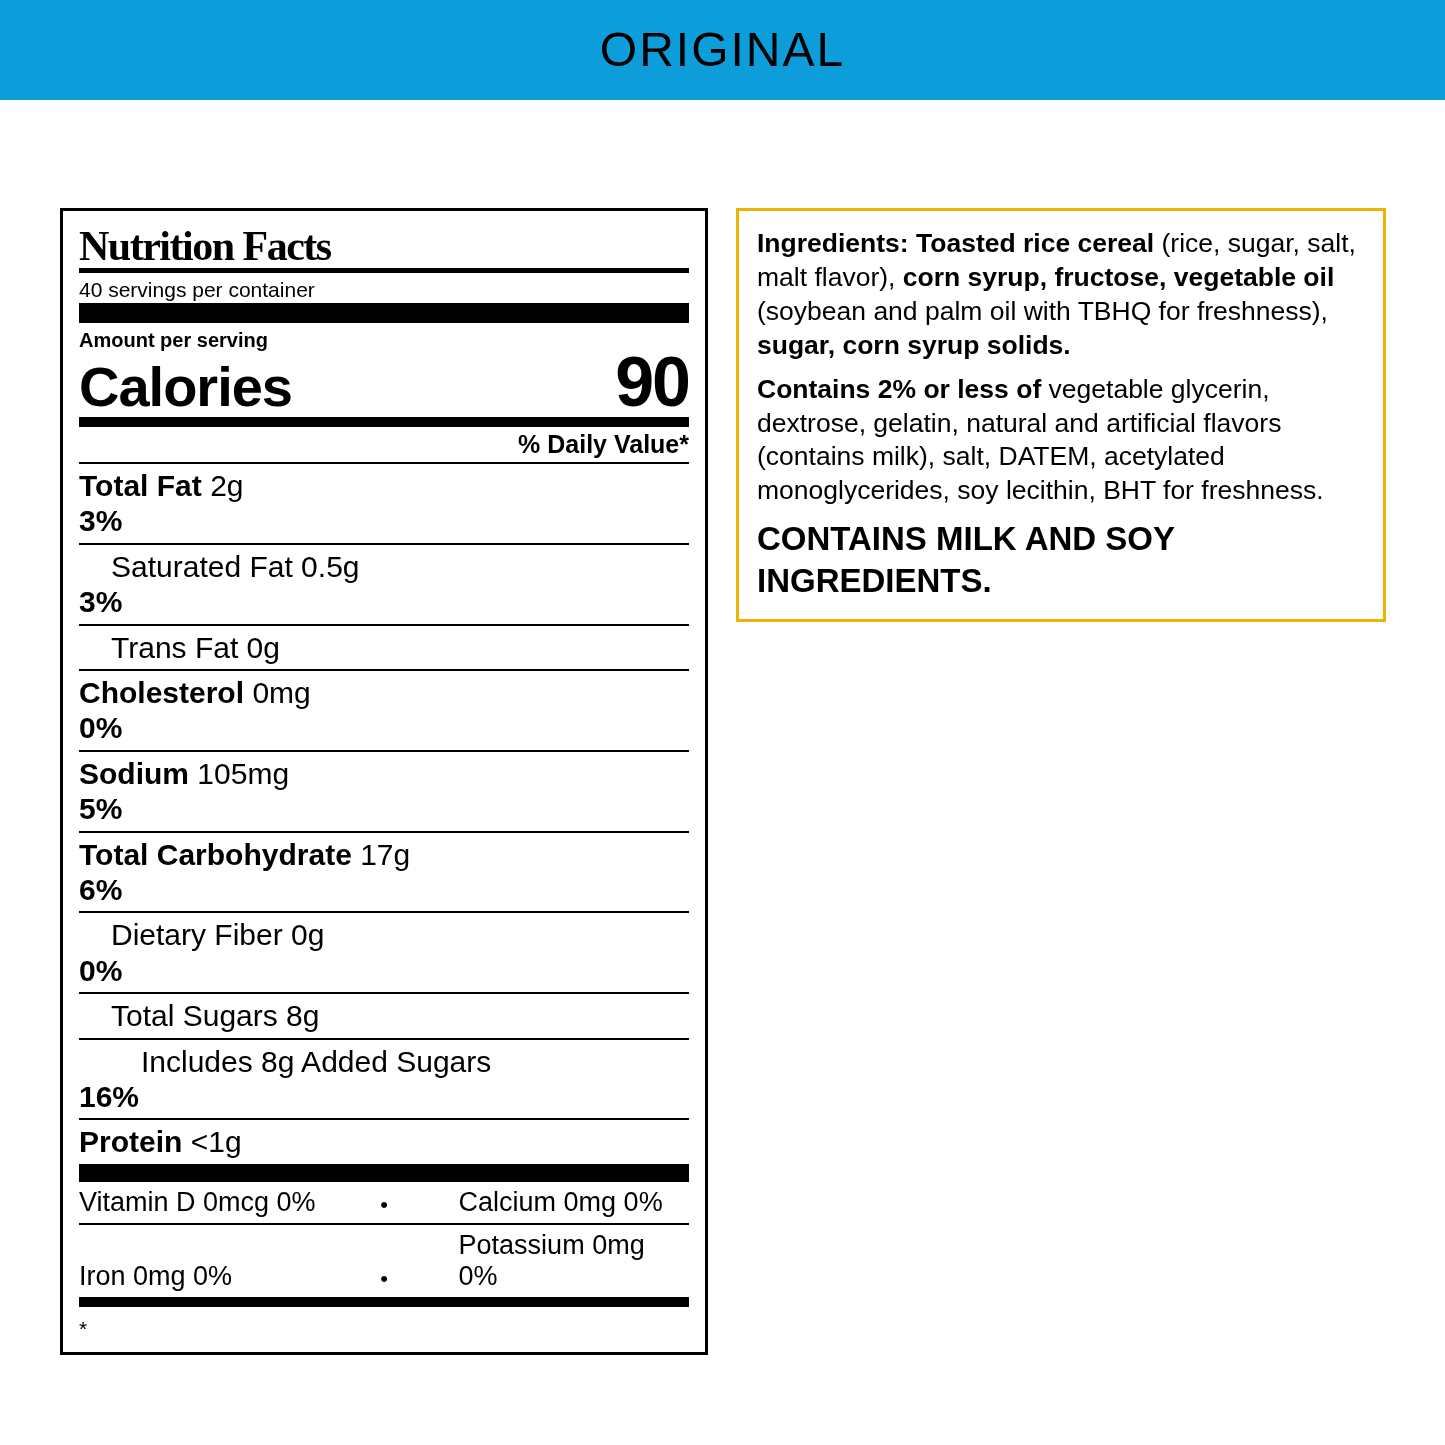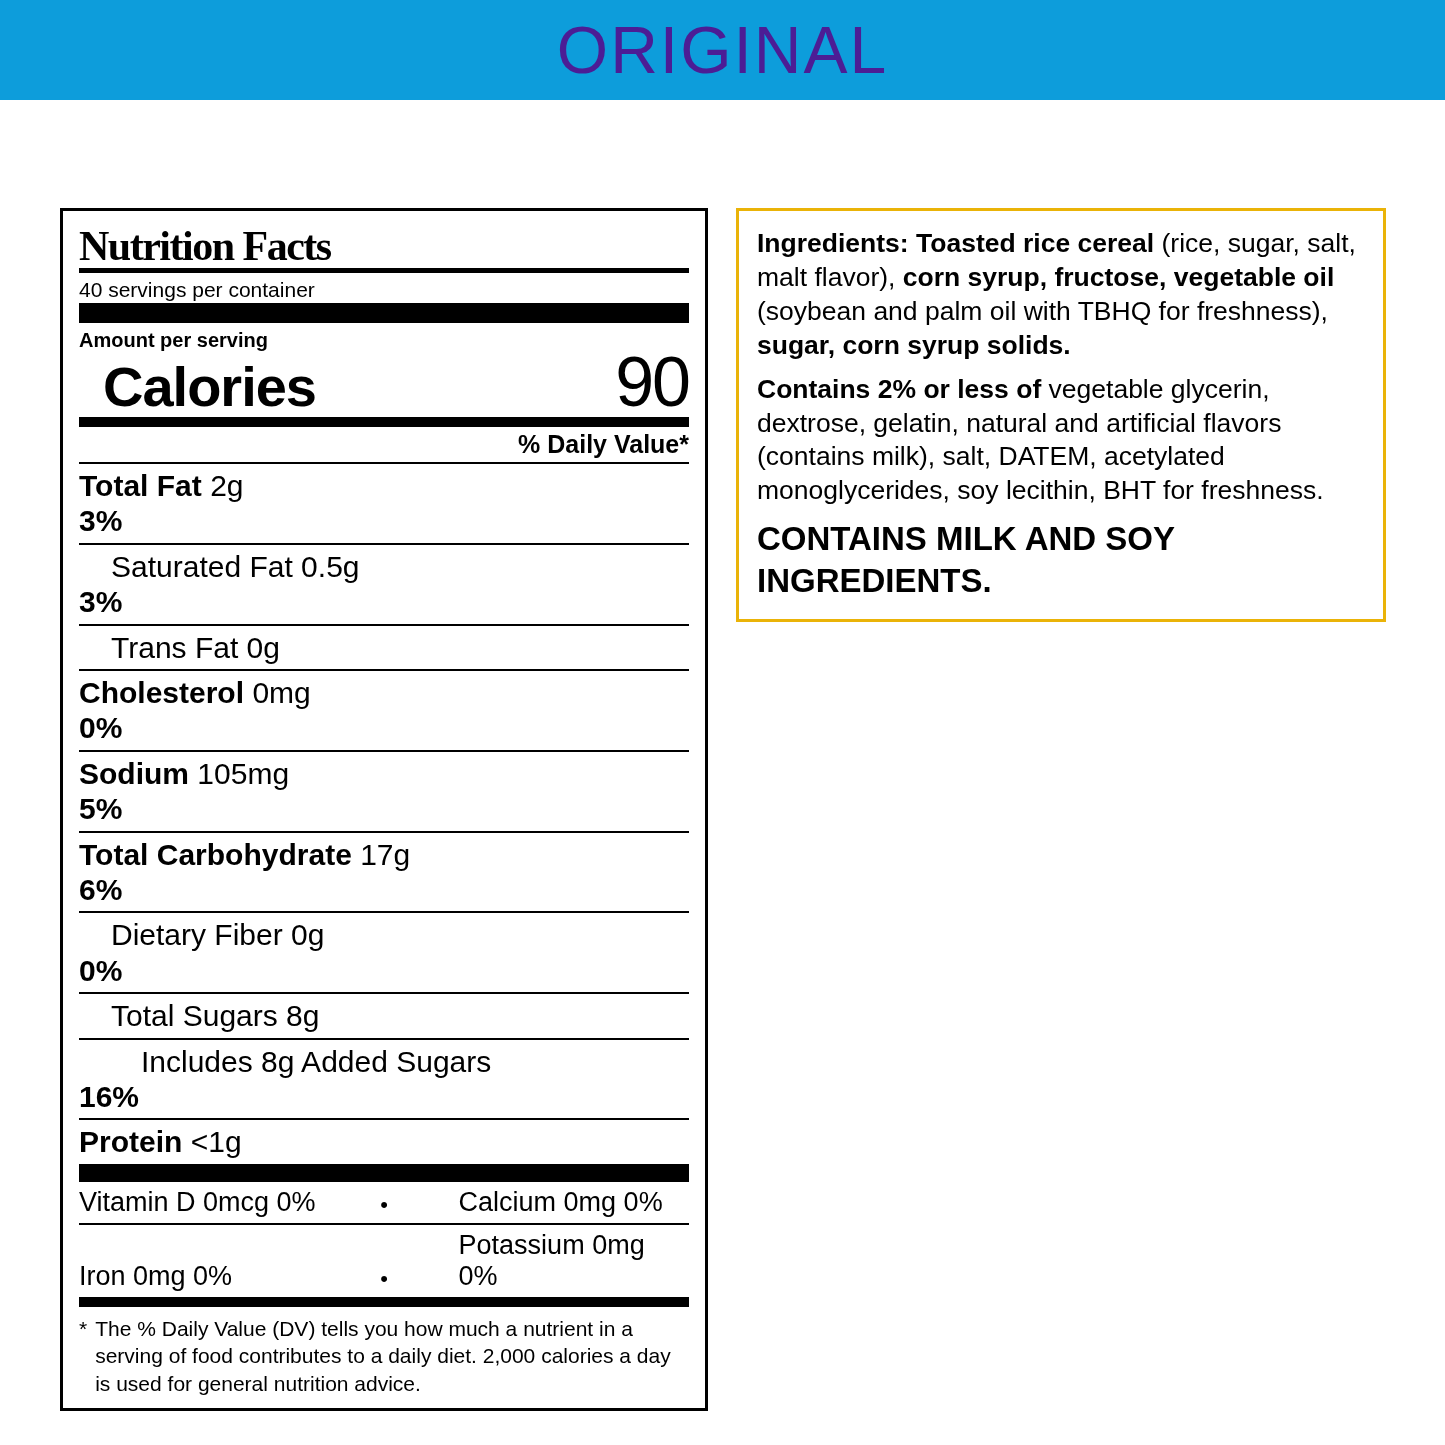--- a/index.html
+++ b/index.html
@@ -22,22 +22,22 @@
     position: absolute;
     left: 0; top: 0;
     width: 1445px;
     height: 100px;
     background: #0d9ddb;
     display: flex;
     align-items: center;
     justify-content: center;
   }
   .banner-title {
-    color: #4c1d95;
-    font-size: 66px;
+    color: #000000;
+    font-size: 48px;
     letter-spacing: 2px;
     font-weight: 400;
     line-height: 1;
     font-family: "Liberation Sans", sans-serif;
   }
 
   
   .nf-panel {
     position: absolute;
     left: 60px;
@@ -84,25 +84,24 @@
     display: flex;
     justify-content: space-between;
     align-items: flex-end;
     margin-top: -4px;
   }
   .cal-word {
     font-size: 56px;
     font-weight: bold;
     letter-spacing: -1px;
     line-height: 1.05;
-    margin-left: 24px;
   }
   .cal-value {
     font-size: 70px;
-    font-weight: normal;
+    font-weight: bold;
     letter-spacing: -2px;
     line-height: 1;
   }
 
   .dv-header {
     text-align: right;
     font-size: 25px;
     font-weight: bold;
     padding: 3px 0 3px 0;
   }
@@ -264,21 +263,20 @@
 
     <div class="vit-row">
       <span class="vit-cell">Iron 0mg 0%</span>
       <span class="vit-dot">•</span>
       <span class="vit-cell2">Potassium 0mg 0%</span>
     </div>
     <div class="rule-mid"></div>
 
     <div class="footnote">
       <span class="star">*</span>
-      <span>The % Daily Value (DV) tells you how much a nutrient in a serving of food contributes to a daily diet. 2,000 calories a day is used for general nutrition advice.</span>
     </div>
   </div>
 
   <div class="ing-panel">
     <p class="ing-p">
       <span class="b">Ingredients:</span>
       <span class="b">Toasted rice cereal</span><span> (rice, sugar, salt, malt flavor), </span><span class="b">corn syrup, fructose, vegetable oil</span><span> (soybean and palm oil with TBHQ for freshness), </span><span class="b">sugar, corn syrup solids.</span>
     </p>
     <p class="ing-p">
       <span class="b">Contains 2% or less of</span><span> vegetable glycerin, dextrose, gelatin, natural and artificial flavors (contains milk), salt, DATEM, acetylated monoglycerides, soy lecithin, BHT for freshness.</span>

